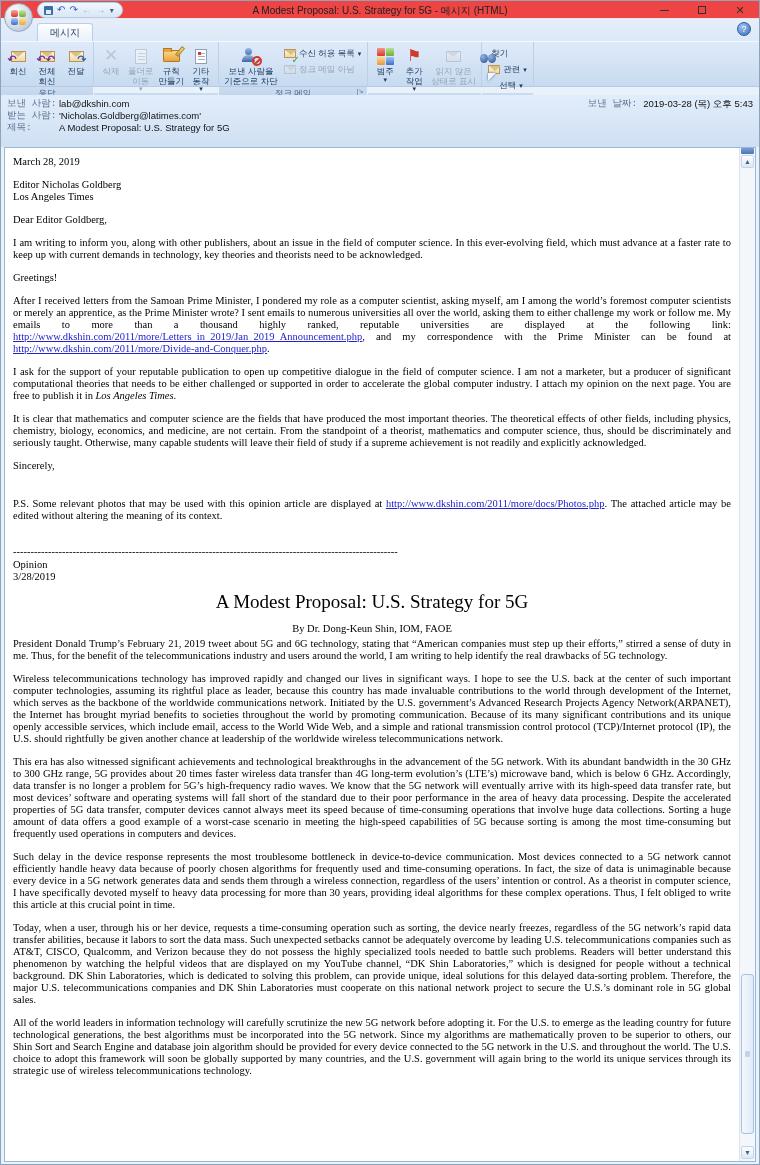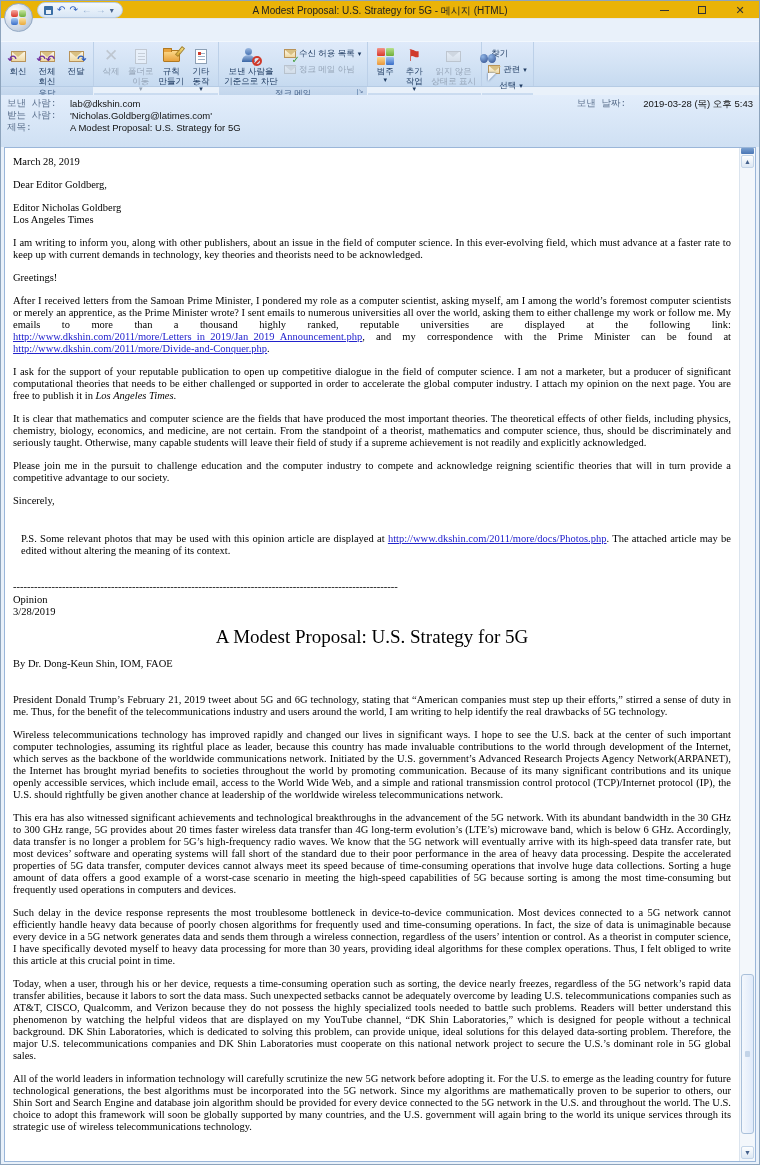--- a/index.html
+++ b/index.html
@@ -1,20 +1,20 @@
 <!DOCTYPE html>
 <html><head>
 <meta charset="utf-8">
 <style>
   * { margin:0; padding:0; box-sizing:border-box; }
   html,body { width:760px; height:1165px; font-family:"Liberation Sans","DejaVu Sans",sans-serif; background:#e6edf5; }
   .window { position:relative; width:760px; height:1165px; background:#e9f1fa; border:1px solid #8da4bd; overflow:hidden; }
 
   
-  .titlebar { position:absolute; top:0; left:0; right:0; height:18px; background:#eab308; border-bottom:1px solid #e4e8ee; }
+  .titlebar { position:absolute; top:0; left:0; right:0; height:18px; background:#ef4444; border-bottom:1px solid #e4e8ee; }
   .title-text { position:absolute; left:0; right:0; top:3px; text-align:center; font-size:10px; color:#222; }
   .win-controls { position:absolute; right:0; top:0; height:18px; display:flex; }
   .win-btn { width:38px; height:18px; display:flex; align-items:center; justify-content:center; font-size:9px; color:#333; cursor:default; }
   .win-btn .bar { width:9px; height:1px; background:#333; }
   .win-btn .box { width:8px; height:8px; border:1px solid #333; }
   .win-btn.close { font-size:11px; }
 
   
   .orb { position:absolute; left:3px; top:2px; width:29px; height:29px; border-radius:50%;
          background:radial-gradient(circle at 35% 30%, #fefefe, #cfd9e6 60%, #9fb3cc); border:1px solid #93a9c4; z-index:30;
@@ -98,38 +98,38 @@
   .binoc::before,.binoc::after { content:""; position:absolute; top:0; width:8px; height:9px; border-radius:50%;
         background:radial-gradient(circle at 35% 30%, #8fb4e4, #2b4a8b); }
   .binoc::before{ left:0; } .binoc::after{ right:0; }
   .cursor-tri { width:0; height:0; border-top:8px solid #f2f6fc; border-right:8px solid transparent; transform:rotate(-15deg);
                 filter:drop-shadow(0 0 1px #44618c); }
 
   
   .hdr { position:absolute; top:94px; left:0; right:0; height:52px; background:linear-gradient(#e2edfb,#cfe0f3); padding:3px 6px 0; font-size:9.5px; }
   .hrow { display:flex; height:12px; line-height:12px; }
   .hlabel { width:52px; color:#5a6f8c;font-family:Liberation Mono, monospace; }
-  .hvalue { color:#111;margin-left:11px; }
+  .hvalue { color:#111; }
   .sent { position:absolute; right:6px; top:3px; display:flex; height:12px; line-height:12px; }
   .sent .hlabel { width:auto; margin-right:6px; }
 
   
   .body-area { position:absolute; top:146px; left:3px; right:3px; bottom:2px; background:#fff; border:1px solid #9ab6d9; overflow:hidden; }
   .content { position:absolute; left:8px; right:24px; top:8px; font-family:"Liberation Serif","DejaVu Serif",serif;
              font-size:10.5px; line-height:12px; color:#000; }
   .para { margin-bottom:11px; text-align:justify; }
   .para.pre { white-space:pre-line; text-align:left; }
   .para.no-j { text-align:left; }
   .para a { color:#2222cc; text-decoration:underline; }
   .italic { font-style:italic; }
   .p-title { text-align:center; font-size:19px; line-height:22px; margin:8px 0 10px; }
-  .p-byline { margin-bottom:24px; }
+  .p-byline { text-align:center; margin-bottom:3px; }
   .p-sep { margin:24px 0 1px; white-space:nowrap; overflow:hidden; text-align:left; }
   .p-meta { margin-bottom:1px; }
-  .p-ps { margin-top:26px;margin-left:8px; }
+  .p-ps { margin-top:26px; }
 
   
   .sbar { position:absolute; top:0; right:0; bottom:0; width:16px; background:#f3f7fb; border-left:1px solid #dbe4ee; }
   .sb-split { position:absolute; top:0; left:1px; right:1px; height:6px; background:linear-gradient(#7aa0cf,#4a76b5); border-radius:1px; }
   .sb-up { position:absolute; top:7px; left:1px; right:1px; height:13px; display:flex; align-items:center; justify-content:center;
            font-size:7px; color:#44618c; background:linear-gradient(#fdfefe,#dde8f4); border:1px solid #c4d5e8; border-radius:2px; }
   .sb-down { position:absolute; bottom:2px; left:1px; right:1px; height:13px; display:flex; align-items:center; justify-content:center;
            font-size:7px; color:#44618c; background:linear-gradient(#fdfefe,#dde8f4); border:1px solid #c4d5e8; border-radius:2px; }
   .sb-thumb { position:absolute; left:1px; right:1px; top:826px; height:160px; background:linear-gradient(90deg,#f4f8fd,#dfeafa);
               border:1px solid #a9c0da; border-radius:3px; }
@@ -166,20 +166,24 @@
   </div>
   <div class="qat">
     <span class="floppy"></span>
     <span class="qi">↶</span>
     <span class="qi">↷</span>
     <span class="qi faded">←</span>
     <span class="qi faded">→</span>
     <span class="more">▾</span>
   </div>
 
+  <div class="tabrow">
+    <div class="tab">메시지</div>
+    <div class="help-orb">?</div>
+  </div>
 
   <div class="ribbon">
 
     <div class="rgroup">
       <div class="rgroup-body">
         <div class="rbtn">
           <span class="ric"><span class="env"><span class="ov arr-reply">↶</span></span></span>
           <span>회신</span>
         </div>
         <div class="rbtn">
@@ -308,29 +312,28 @@
     </div>
     <div class="sent">
       <span class="hlabel">보낸 날짜:</span>
       <span class="hvalue">2019-03-28 (목) 오후 5:43</span>
     </div>
   </div>
 
   <div class="body-area">
     <div class="content">
         <div class="para no-j"><span>March 28, 2019</span></div>
-        <div class="para no-j"><span>Dear Editor Goldberg,</span></div>
         <div class="para pre"><span>Editor Nicholas Goldberg
 Los Angeles Times</span></div>
+        <div class="para no-j"><span>Dear Editor Goldberg,</span></div>
         <div class="para"><span>I am writing to inform you, along with other publishers, about an issue in the field of computer science. In this ever-evolving field, which must advance at a faster rate to keep up with current demands in technology, key theories and theorists need to be acknowledged.</span></div>
         <div class="para no-j"><span>Greetings!</span></div>
         <div class="para"><span>After I received letters from the Samoan Prime Minister, I pondered my role as a computer scientist, asking myself, am I among the world’s foremost computer scientists or merely an apprentice, as the Prime Minister wrote? I sent emails to numerous universities all over the world, asking them to either challenge my work or follow me. My emails to more than a thousand highly ranked, reputable universities are displayed at the following link: </span><a href="#">http://www.dkshin.com/2011/more/Letters_in_2019/Jan_2019_Announcement.php</a><span>, and my correspondence with the Prime Minister can be found at </span><a href="#">http://www.dkshin.com/2011/more/Divide-and-Conquer.php</a><span>.</span></div>
         <div class="para"><span>I ask for the support of your reputable publication to open up competitive dialogue in the field of computer science. I am not a marketer, but a producer of significant computational theories that needs to be either challenged or supported in order to accelerate the global computer industry. I attach my opinion on the next page. You are free to publish it in </span><span class="italic">Los Angeles Times</span><span>.</span></div>
         <div class="para"><span>It is clear that mathematics and computer science are the fields that have produced the most important theories. The theoretical effects of other fields, including physics, chemistry, biology, economics, and medicine, are not certain. From the standpoint of a theorist, mathematics and computer science, thus, should be discriminately and seriously taught. Otherwise, many capable students will leave their field of study if a supreme achievement is not readily and explicitly acknowledged.</span></div>
-        <div class="para"><span>Please join me in the pursuit to challenge education and the computer industry to compete and acknowledge reigning scientific theories that will in turn provide a competitive advantage to our society.</span></div>
         <div class="para no-j"><span>Sincerely,</span></div>
         <div class="para p-ps"><span>P.S. Some relevant photos that may be used with this opinion article are displayed at </span><a href="#">http://www.dkshin.com/2011/more/docs/Photos.php</a><span>. The attached article may be edited without altering the meaning of its context.</span></div>
         <div class="para p-sep"><span>--------------------------------------------------------------------------------------------------------------</span></div>
         <div class="para pre p-meta"><span>Opinion
 3/28/2019</span></div>
         <div class="para p-title"><span>A Modest Proposal: U.S. Strategy for 5G</span></div>
         <div class="para p-byline"><span>By Dr. Dong-Keun Shin, IOM, FAOE</span></div>
         <div class="para"><span>President Donald Trump’s February 21, 2019 tweet about 5G and 6G technology, stating that “American companies must step up their efforts,” stirred a sense of duty in me. Thus, for the benefit of the telecommunications industry and users around the world, I am writing to help identify the real drawbacks of 5G technology.</span></div>
         <div class="para"><span>Wireless telecommunications technology has improved rapidly and changed our lives in significant ways. I hope to see the U.S. back at the center of such important computer technologies, assuming its rightful place as leader, because this country has made invaluable contributions to the world through development of the Internet, which serves as the backbone of the worldwide communications network. Initiated by the U.S. government’s Advanced Research Projects Agency Network(ARPANET), the Internet has brought myriad benefits to societies throughout the world by promoting communication. Because of its many significant contributions and its unique openly accessible services, which include email, access to the World Wide Web, and a simple and rational transmission control protocol (TCP)/Internet protocol (IP), the U.S. should rightfully be given another chance at leadership of the worldwide wireless telecommunications network.</span></div>
         <div class="para"><span>This era has also witnessed significant achievements and technological breakthroughs in the advancement of the 5G network. With its abundant bandwidth in the 30 GHz to 300 GHz range, 5G provides about 20 times faster wireless data transfer than 4G long-term evolution’s (LTE’s) microwave band, which is below 6 GHz. Accordingly, data transfer is no longer a problem for 5G’s high-frequency radio waves. We know that the 5G network will eventually arrive with its high-speed data transfer rate, but most devices’ software and operating systems will fall short of the standard due to their poor performance in the area of heavy data processing. Despite the accelerated properties of 5G data transfer, computer devices cannot always meet its speed because of time-consuming operations that involve huge data collections. Sorting a huge amount of data offers a good example of a worst-case scenario in meeting the high-speed capabilities of 5G because sorting is among the most time-consuming but frequently used operations in computers and devices.</span></div>

